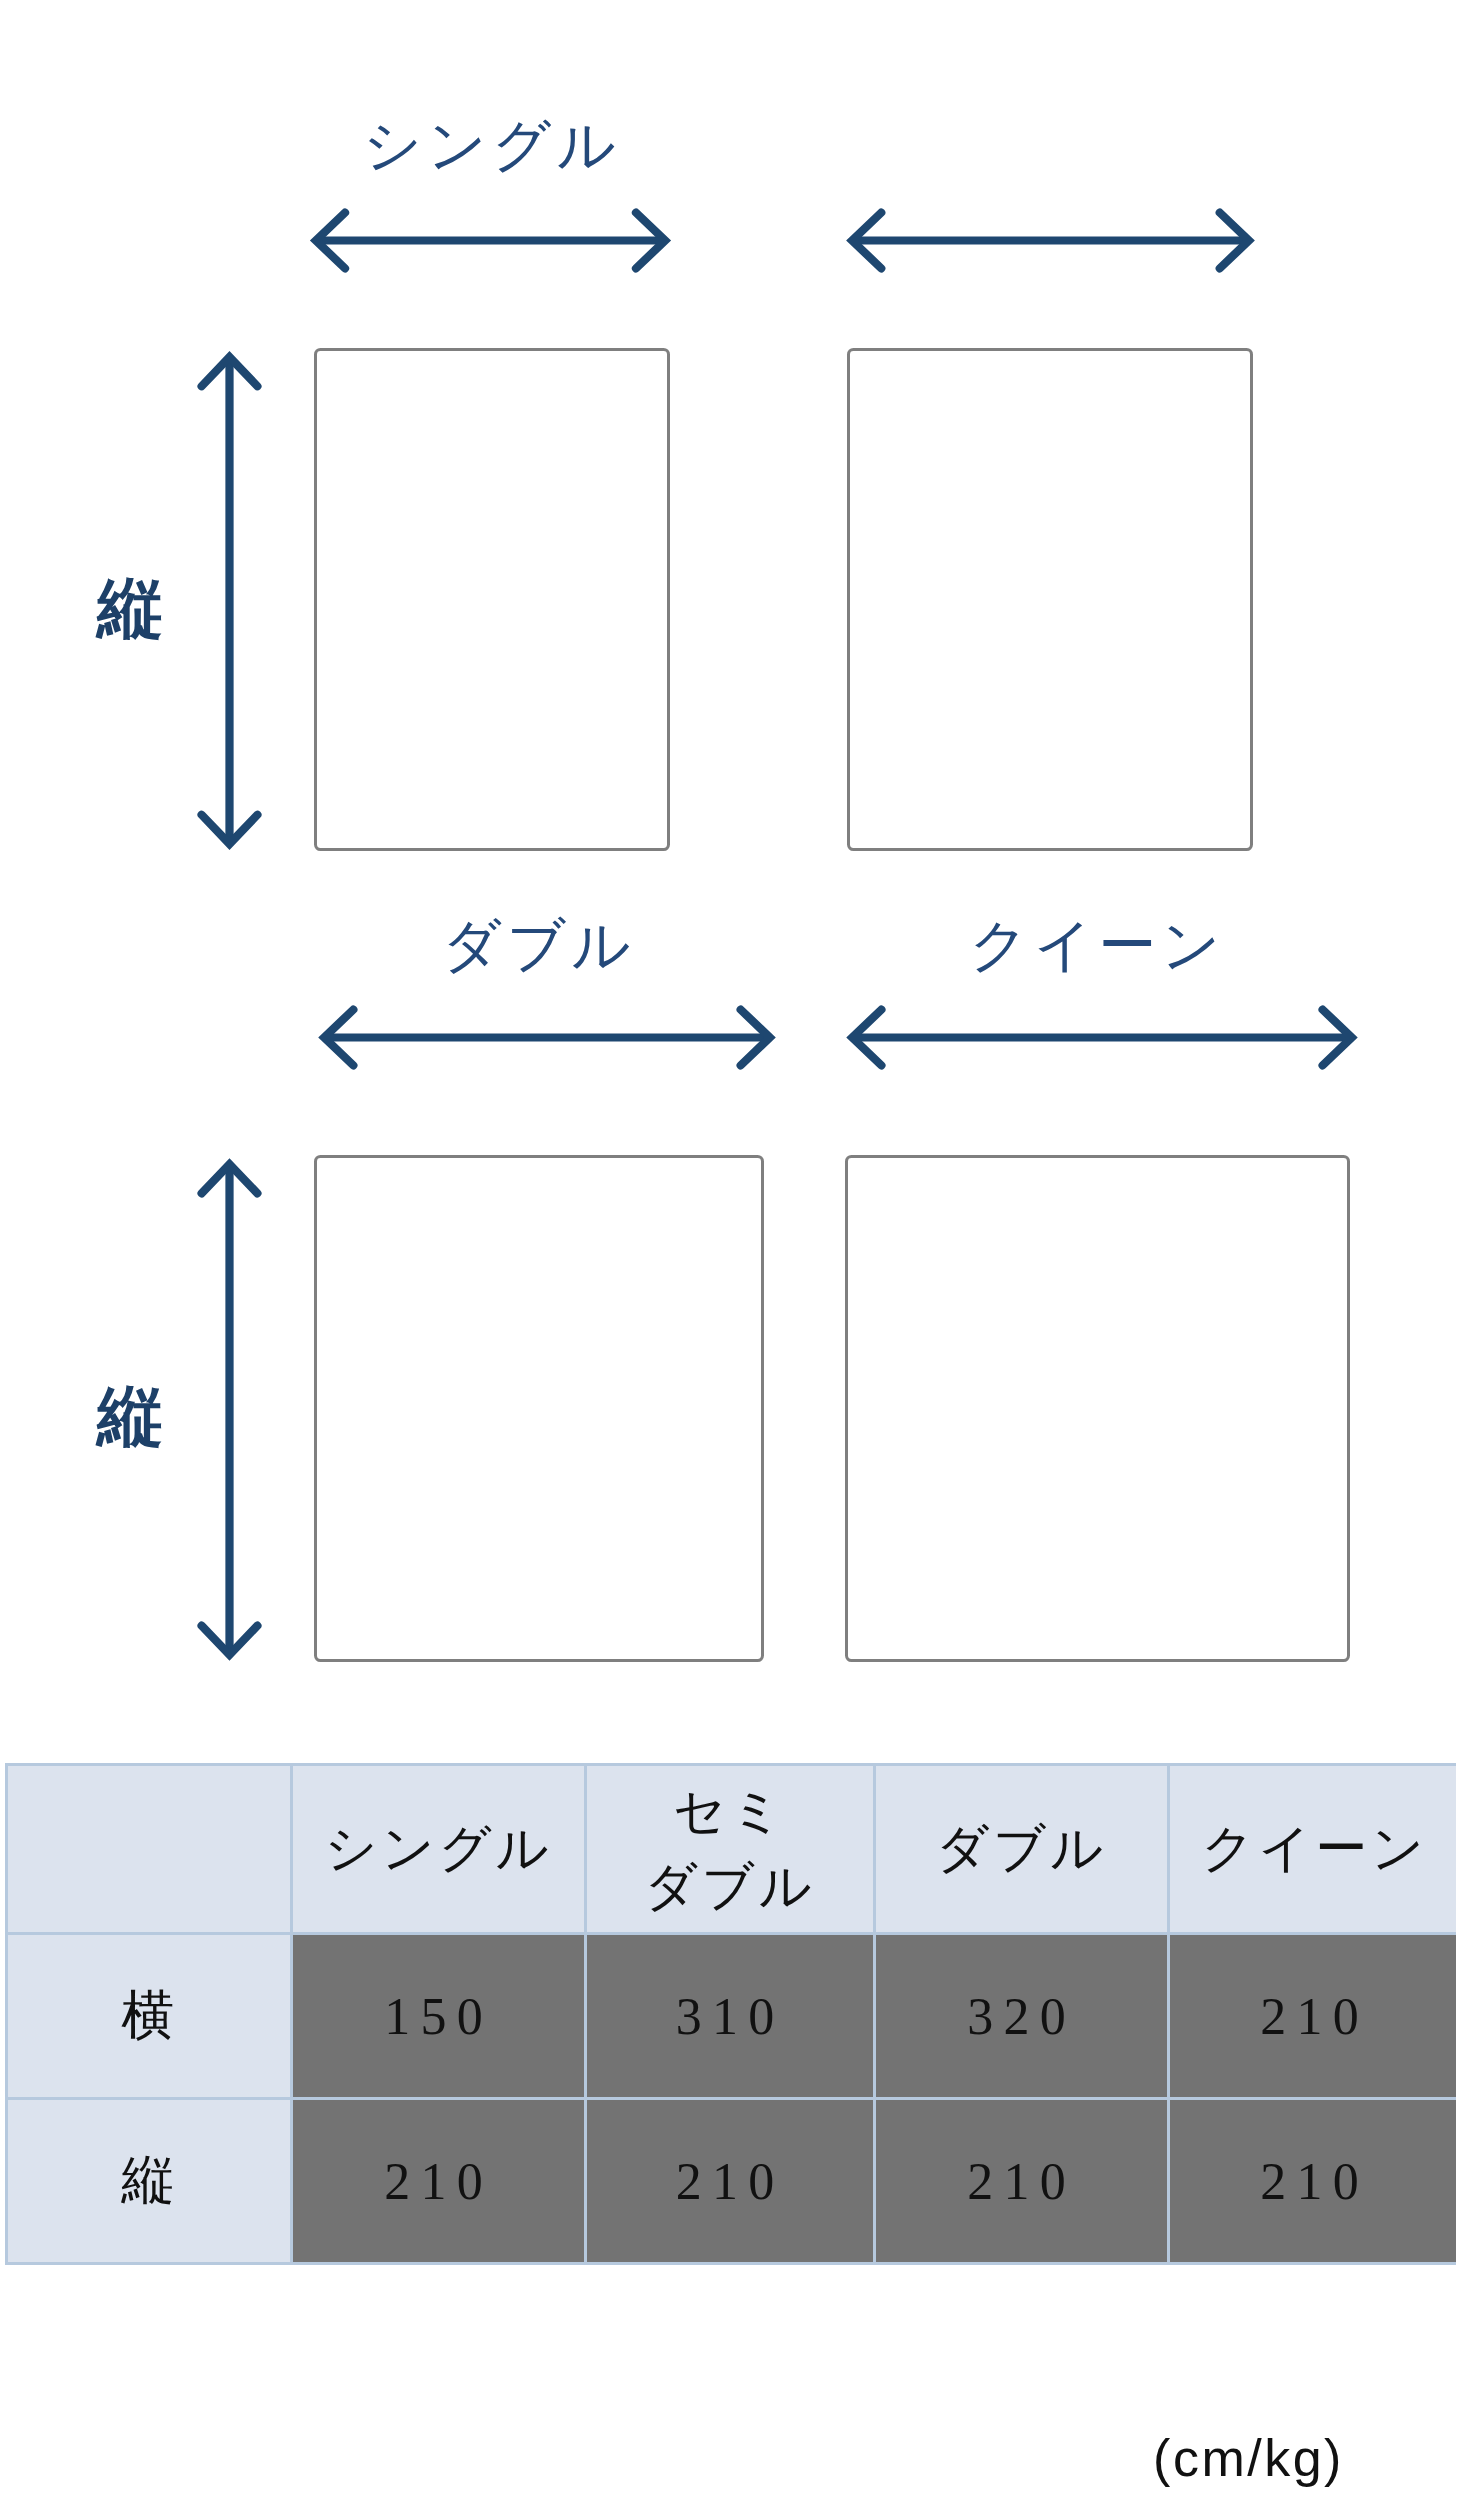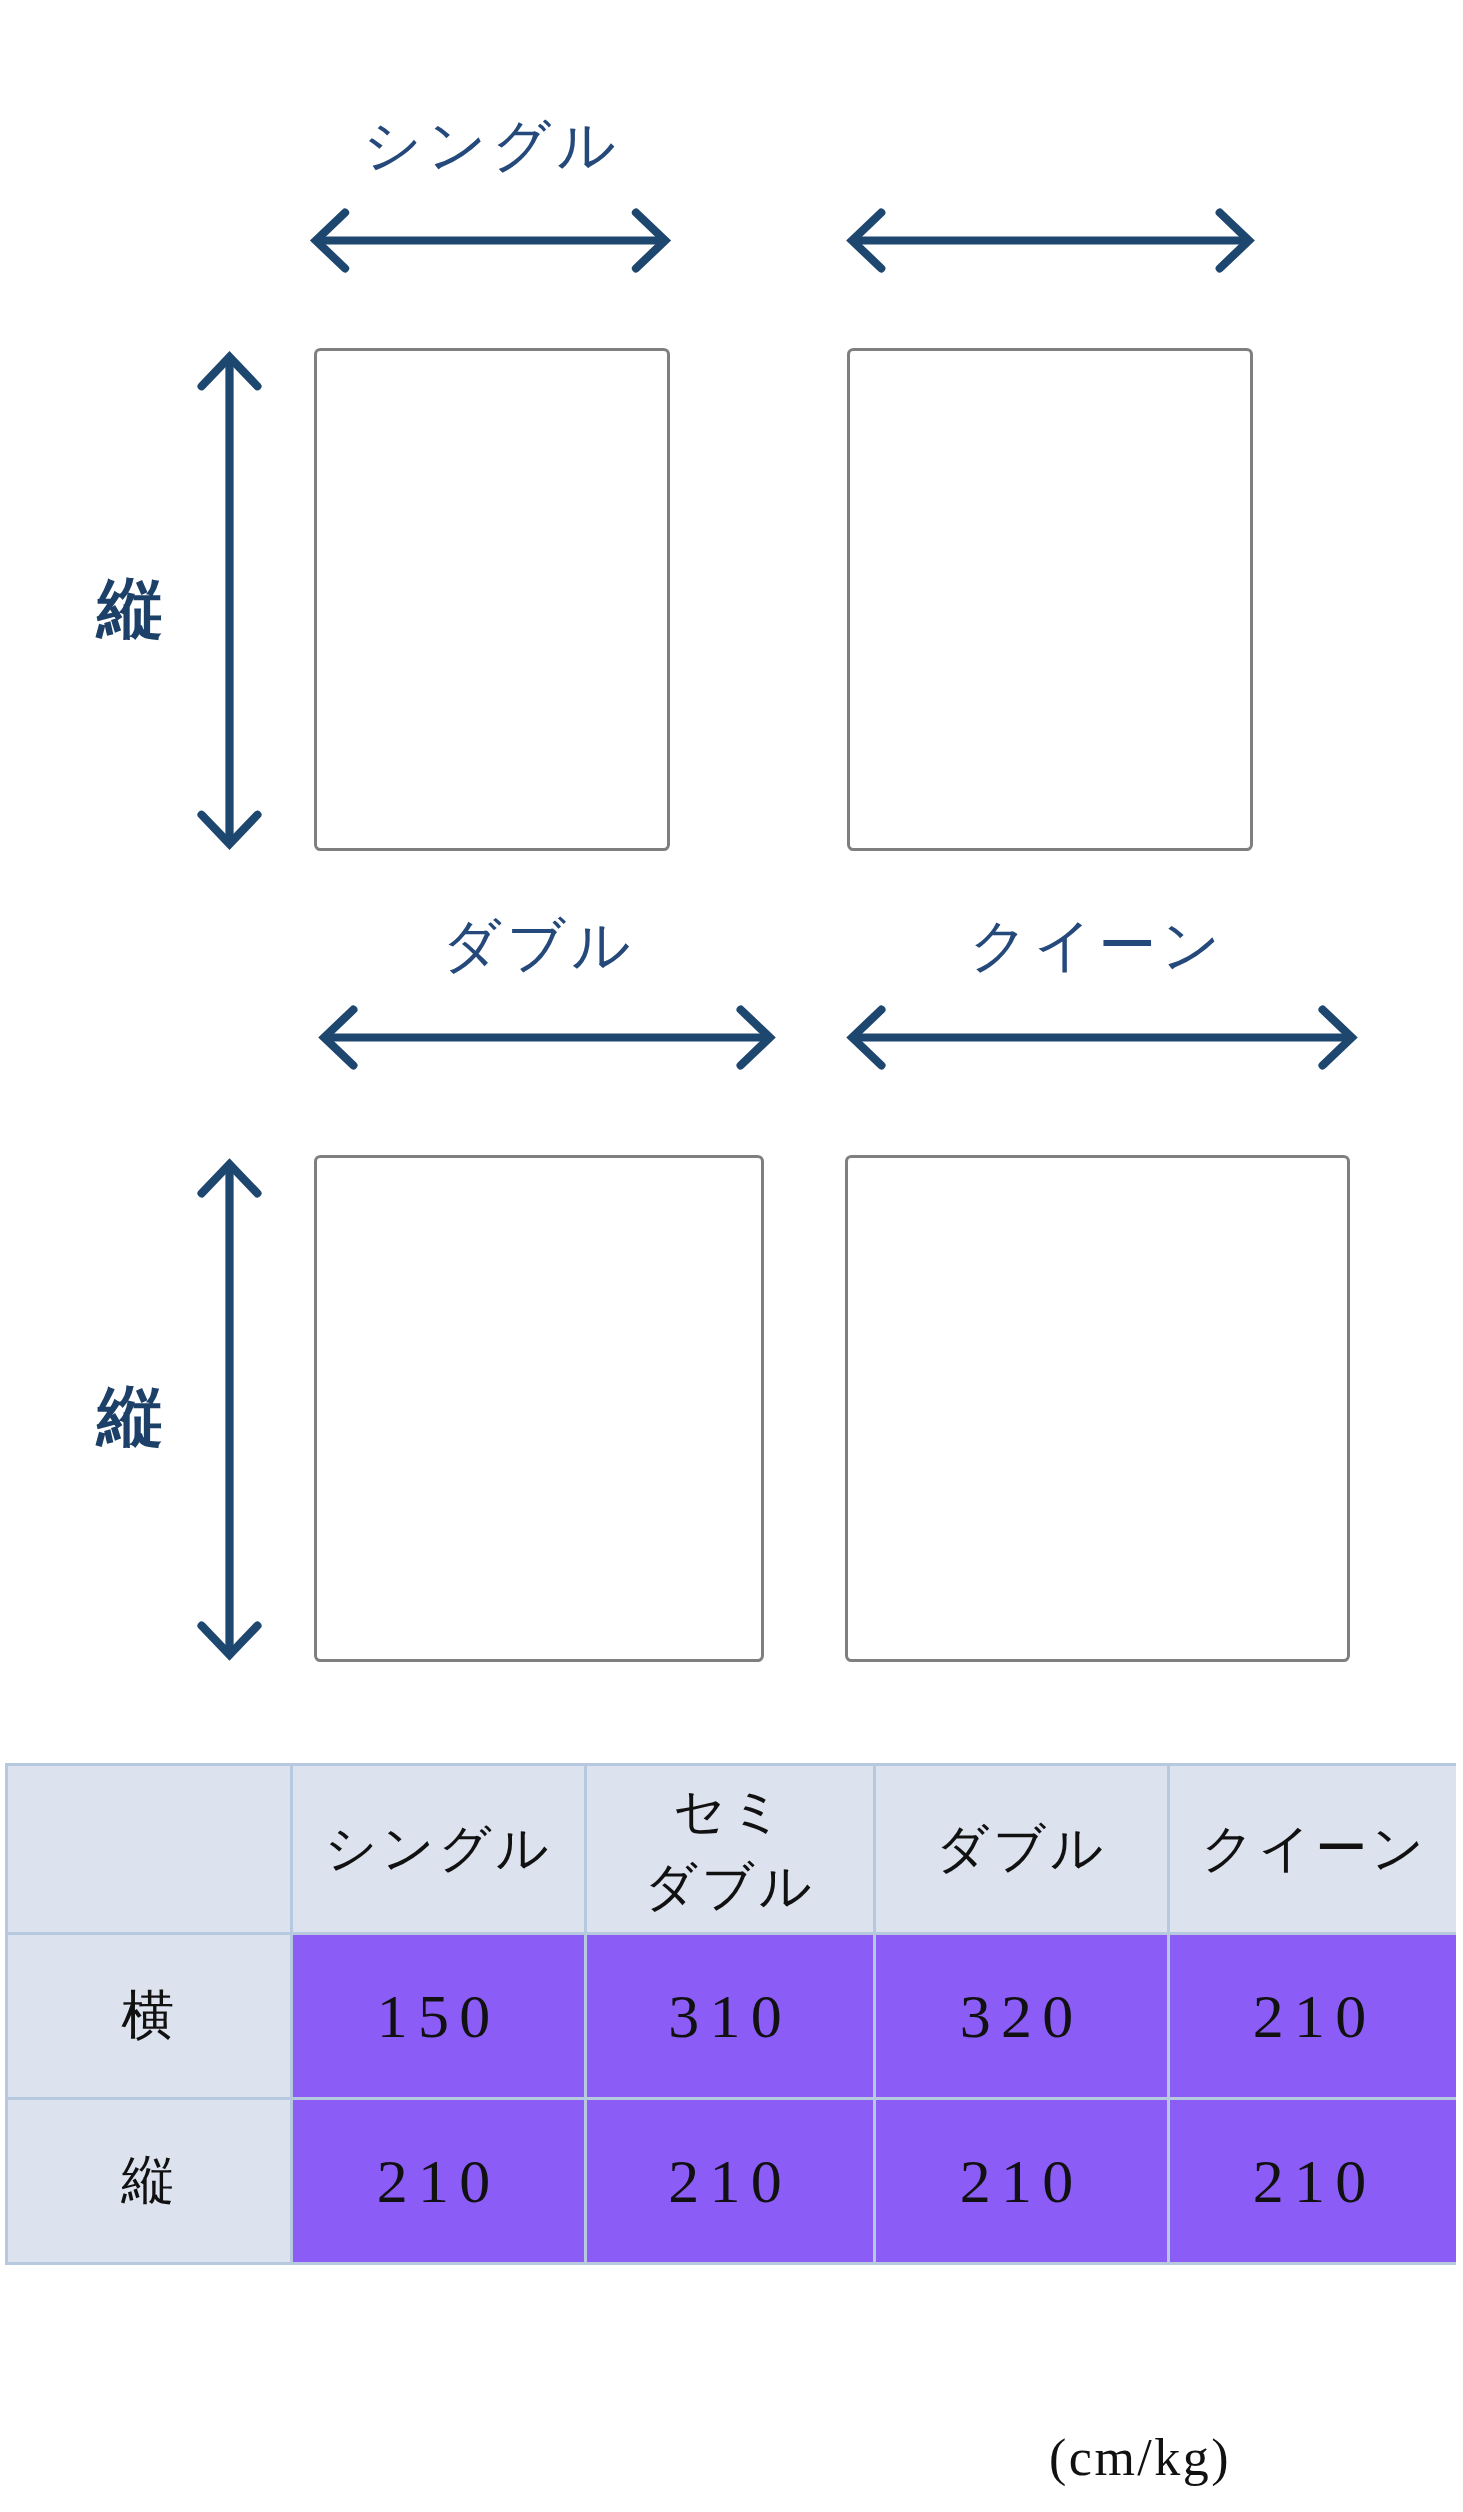--- a/index.html
+++ b/index.html
@@ -60,33 +60,33 @@
     font-size:52px;
     line-height:1.45;
     letter-spacing:3.8px;
   }
   td.rowhd{
     background:#dce3ee;
     font-size:53px;
     letter-spacing:2.5px;
   }
   td.num{
-    background:#8b5cf6;
-    font-size:62px;
+    background:#737373;
+    font-size:52px;
     letter-spacing:10.2px;
   }
   .unit-note{
     position:absolute;
     top:2428px;
-    right:26px;
+    right:17px;
     width:381px;
-    text-align:left;
+    text-align:center;
     font-size:52px;
     color:#111111;
-    font-family:Liberation Serif, serif;
+    font-family:Liberation Sans, sans-serif;
     letter-spacing:2.5px;
   }
 </style>
 </head>
 <body>
 
 <div class="canvas">
 
   <div class="size-label" style="left:314px;top:107px;width:356px;">シングル</div>
 

